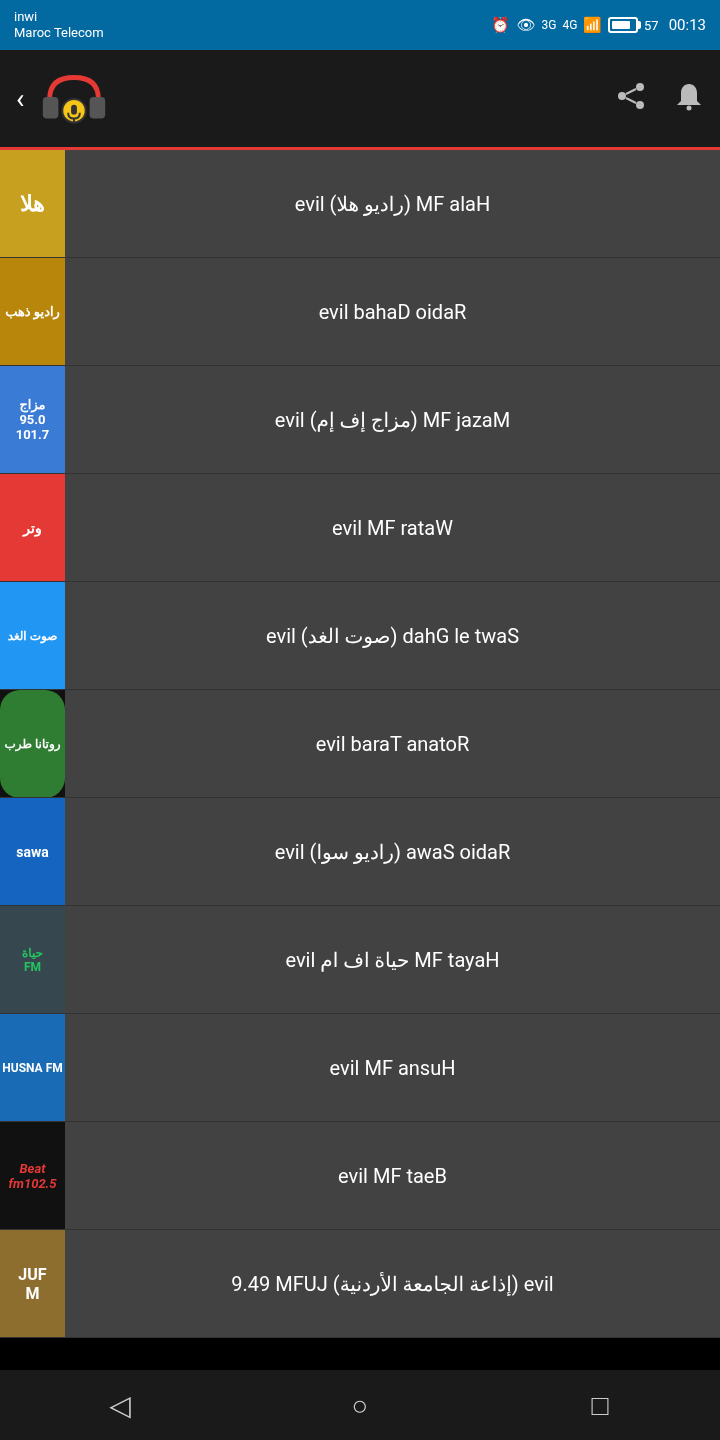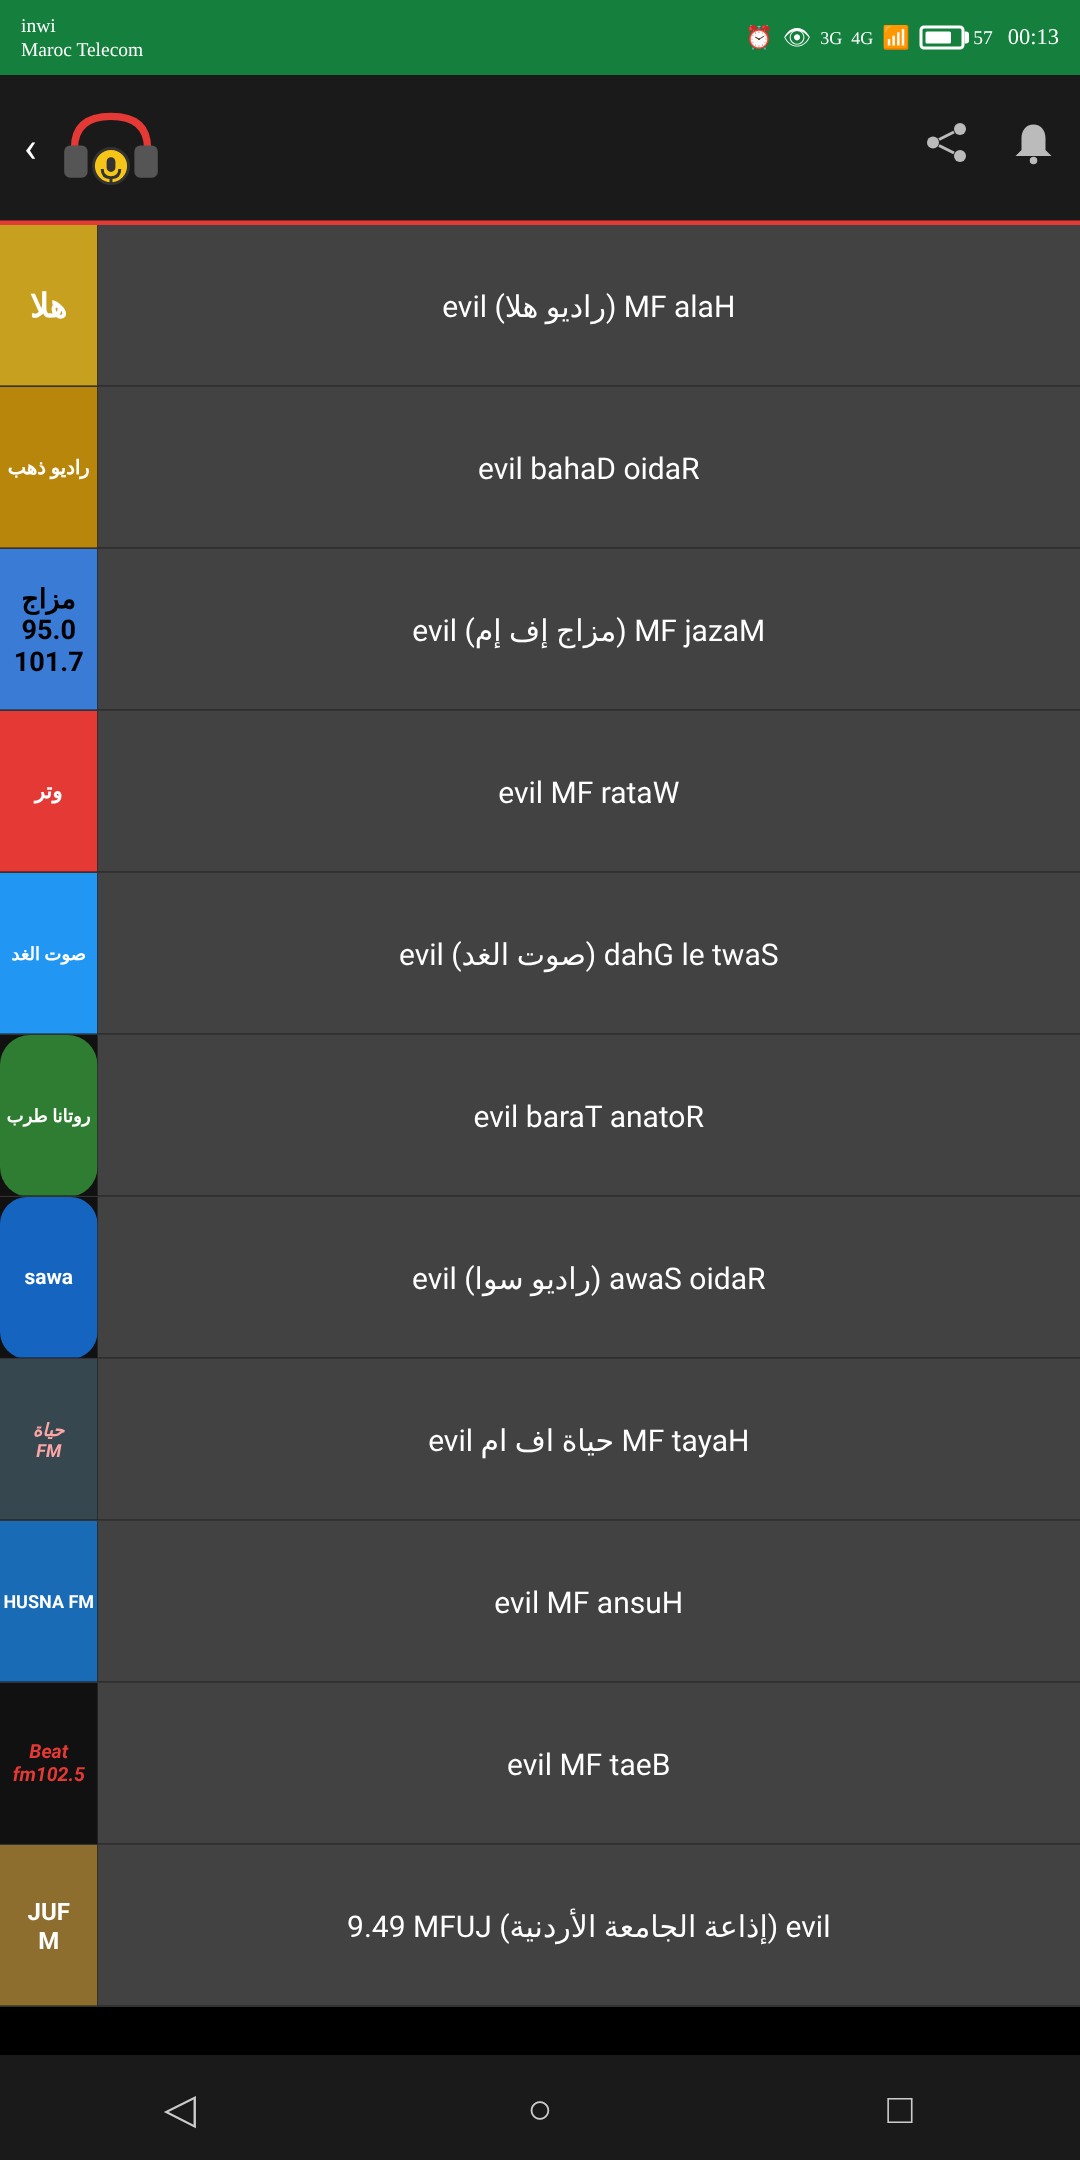--- a/index.html
+++ b/index.html
@@ -9,26 +9,25 @@
       min-height: 1440px;
       background: #000;
       font-family: 'Roboto', Arial, sans-serif;
       overflow-x: hidden;
     }
 
     
     .status-bar {
       width: 720px;
       height: 50px;
-      background: #15803d;
+      background: #0369a1;
       display: flex;
       align-items: center;
       justify-content: space-between;
       padding: 18px 14px;
-      font-family: Liberation Serif, serif;
     }
     .status-left {
       display: flex;
       flex-direction: column;
       color: #fff;
       font-size: 13px;
       line-height: 1.2;
     }
     .status-right {
       display: flex;
@@ -231,26 +230,26 @@
       width: 0;
       height: 0;
       border-style: solid;
       border-width: 54px 0 54px 40px;
       border-color: transparent transparent transparent #ce1126;
     }
 
     
     .thumb-hala { background: #c8a020; color: #fff; font-size: 22px; font-weight: bold; }
     .thumb-dahab { background: #b8860b; color: #fff; font-size: 13px; }
-    .thumb-mazaj { background: #3a7bd5; color: #000000; font-size: 18px; }
+    .thumb-mazaj { background: #3a7bd5; color: #ffffff; font-size: 13px; }
     .thumb-watar { background: #e53935; color: #fff; font-size: 14px; }
     .thumb-sawt { background: #2196f3; color: #fff; font-size: 12px; }
     .thumb-rotana { background: #2e7d32; color: #fff; font-size: 12px; border-radius: 20px; }
     .thumb-sawa { background: #1565c0; color: #fff; font-size: 14px; }
-    .thumb-hayat { background: #37474f; color: #fca5a5; font-size: 12px; font-style: italic; }
+    .thumb-hayat { background: #37474f; color: #22c55e; font-size: 12px; }
     .thumb-husna { background: #1a6bb5; color: #fff; font-size: 12px; }
     .thumb-beat { background: #111; color: #e53935; font-size: 13px; font-weight: bold; font-style: italic; }
     .thumb-jufm { background: #8d6e2e; color: #fff; font-size: 16px; }
   </style>
 </head>
 <body>
 
 <div class="status-bar">
   <div class="status-left">
     <span>inwi</span>
@@ -362,21 +361,21 @@
       <div class="radio-thumb">
         <div class="radio-thumb-inner thumb-rotana" style="white-space: pre-line;">روتانا طرب</div>
       </div>
       <div class="radio-bg flag-palestine"></div>
       <div class="radio-label-container">
         <span class="radio-label">Rotana Tarab live</span>
       </div>
     </div>
     <div class="radio-item">
       <div class="radio-thumb">
-        <div class="radio-thumb-inner thumb-sawa" style="white-space: pre-line; border-radius: 18px;">sawa</div>
+        <div class="radio-thumb-inner thumb-sawa" style="white-space: pre-line;">sawa</div>
       </div>
       <div class="radio-bg flag-palestine"></div>
       <div class="radio-label-container">
         <span class="radio-label">Radio Sawa (راديو سوا) live</span>
       </div>
     </div>
     <div class="radio-item">
       <div class="radio-thumb">
         <div class="radio-thumb-inner thumb-hayat" style="white-space: pre-line;">حياة
 FM</div>

